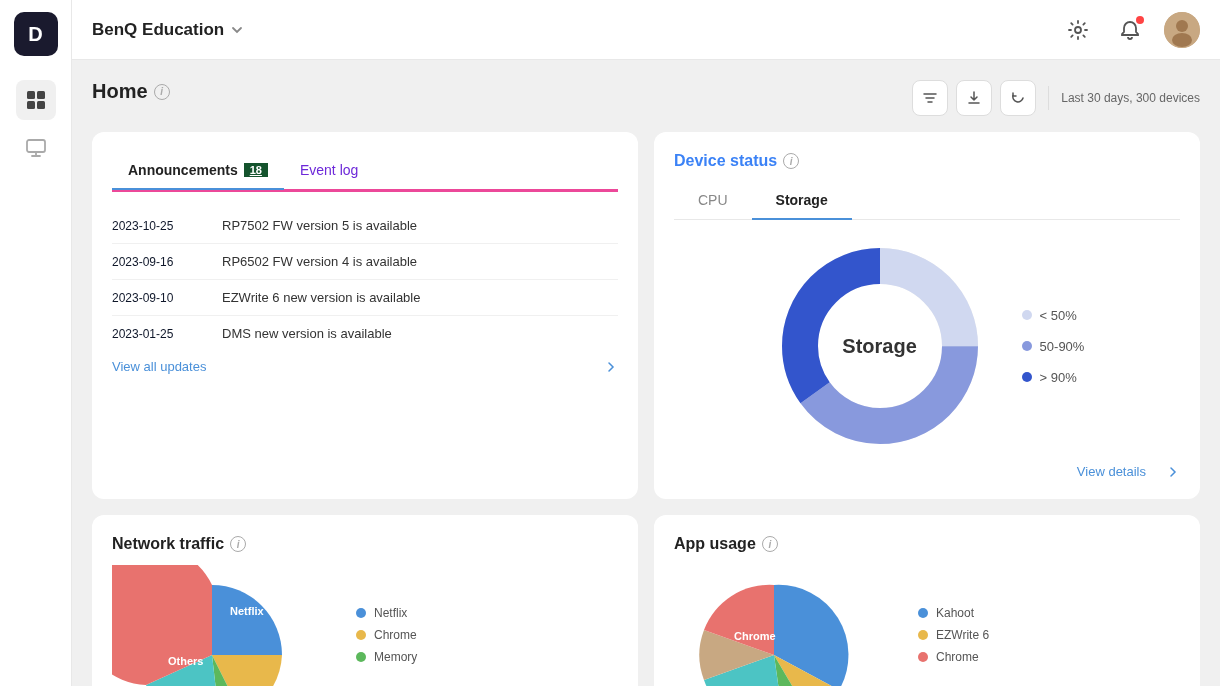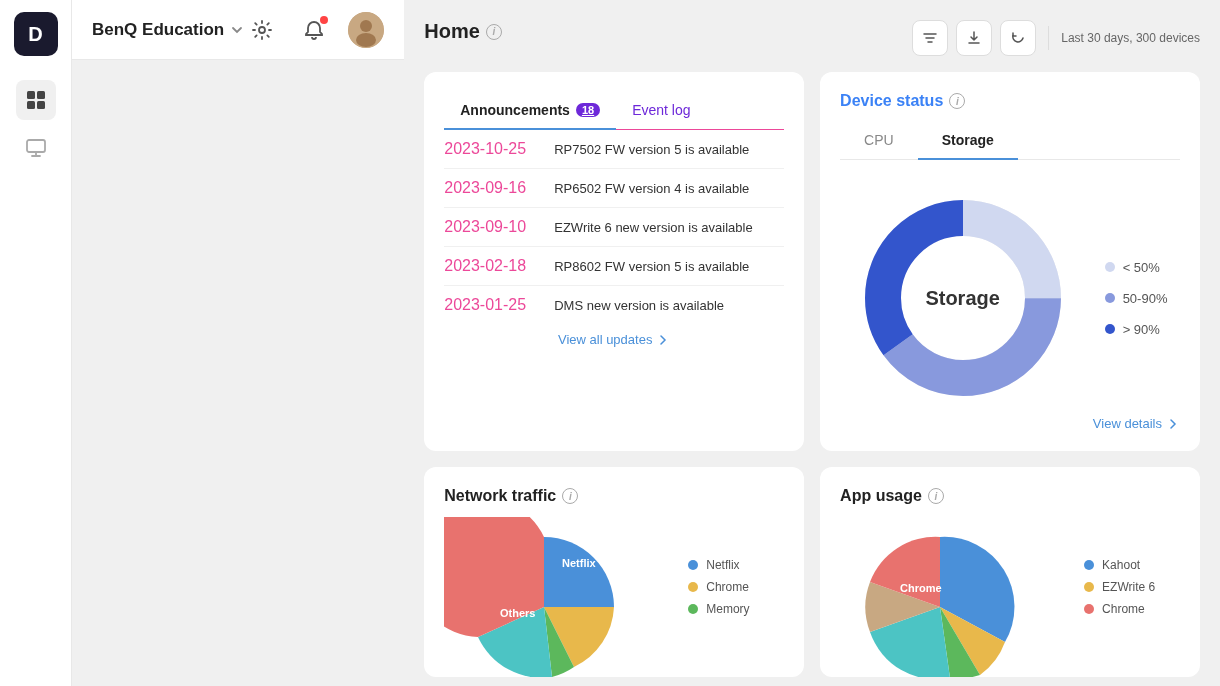--- a/index.html
+++ b/index.html
@@ -6,21 +6,21 @@
     body { font-family: -apple-system, BlinkMacSystemFont, 'Segoe UI', sans-serif; background: #f0f0f0; display: flex; height: 686px; overflow: hidden; }
 
     
     .sidebar-left { width: 72px; background: #fff; display: flex; flex-direction: column; align-items: center; padding: 12px 0; border-right: 1px solid #e8e8e8; }
     .logo { width: 44px; height: 44px; background: #1a1a2e; border-radius: 10px; display: flex; align-items: center; justify-content: center; margin-bottom: 24px; }
     .logo span { color: #fff; font-size: 20px; font-weight: bold; }
     .sidebar-icon { width: 40px; height: 40px; display: flex; align-items: center; justify-content: center; border-radius: 8px; margin-bottom: 8px; cursor: pointer; color: #888; font-size: 20px; }
     .sidebar-icon.active { background: #f0f0f0; color: #333; }
 
     
-    .main { flex: 1; display: flex; flex-direction: row; overflow: hidden; }
+    .main { flex: 1; display: flex; flex-direction: column; overflow: hidden; }
 
     
     .topbar { height: 60px; background: #fff; display: flex; align-items: center; padding: 0 20px; border-bottom: 1px solid #e8e8e8; }
     .topbar-title { font-size: 17px; font-weight: 600; color: #222; display: flex; align-items: center; gap: 6px; }
     .topbar-title svg { color: #888; }
     .topbar-spacer { flex: 1; }
     .topbar-icons { display: flex; align-items: center; gap: 16px; }
     .topbar-icons .icon-btn { width: 36px; height: 36px; display: flex; align-items: center; justify-content: center; cursor: pointer; color: #555; font-size: 20px; position: relative; }
     .notif-badge { position: absolute; top: 4px; right: 4px; width: 8px; height: 8px; background: #ff4444; border-radius: 50%; }
     .avatar { width: 36px; height: 36px; border-radius: 50%; background: #c8a882; overflow: hidden; display: flex; align-items: center; justify-content: center; }
@@ -37,48 +37,48 @@
     .divider-v { width: 1px; height: 24px; background: #ddd; margin: 0 4px; }
     .filter-text { font-size: 12px; color: #666; }
 
     
     .grid { display: grid; grid-template-columns: 1fr 1fr; gap: 16px; }
 
     
     .card { background: #fff; border-radius: 12px; padding: 20px; }
 
     
-    .card-tabs { display: flex; border-bottom: 1px solid #ec4899; margin-bottom: 0; }
+    .card-tabs { display: flex; border-bottom: 3px solid #ec4899; margin-bottom: 16px; }
     .card-tab { padding: 10px 16px; font-size: 14px; cursor: pointer; color: #6d28d9; border-bottom: 2px solid transparent; margin-bottom: -1px; display: flex; align-items: center; gap: 6px; }
     .card-tab.active { color: #222; border-bottom-color: #4a90d9; font-weight: 600; }
-    .tab-badge { background: #6d28d9; color: #fff; font-size: 11px; padding: 1px 6px; border-radius: 7px; text-decoration: underline; }
+    .tab-badge { background: #14532d; color: #fff; font-size: 11px; padding: 1px 6px; border-radius: 0; text-decoration: underline; }
 
     .announcement-list { }
     .announcement-row { display: flex; align-items: center; padding: 10px 0; border-bottom: 1px solid #f0f0f0; gap: 20px; }
     .announcement-row:last-child { border-bottom: none; }
-    .ann-date { font-size: 16px; color: #ec4899; min-width: 90px; }
+    .ann-date { font-size: 12px; color: #0f172a; min-width: 90px; }
     .ann-text { font-size: 13px; color: #333; }
 
-    .view-all { display: flex; align-items: center; justify-content: center; padding-top: 8px; font-size: 13px; color: #4a90d9; cursor: pointer; gap: 4px; }
+    .view-all { display: flex; align-items: center; justify-content: space-between; padding-top: 8px; font-size: 13px; color: #4a90d9; cursor: pointer; gap: 4px; }
 
     
     .device-status-header { display: flex; align-items: center; gap: 6px; margin-bottom: 12px; }
     .device-status-title { font-size: 16px; font-weight: 600; color: #3b82f6; }
-    .device-tabs { display: flex; border-bottom: 1px solid #e8e8e8; margin-bottom: 28px; }
+    .device-tabs { display: flex; border-bottom: 1px solid #e8e8e8; margin-bottom: 16px; }
     .device-tab { padding: 10px 24px; font-size: 14px; cursor: pointer; color: #888; border-bottom: 2px solid transparent; margin-bottom: -1px; }
     .device-tab.active { color: #222; border-bottom-color: #4a90d9; font-weight: 600; }
 
     .donut-container { display: flex; align-items: center; justify-content: center; gap: 32px; }
     .donut-wrap { position: relative; width: 220px; height: 220px; }
     .donut-label { position: absolute; top: 50%; left: 50%; transform: translate(-50%, -50%); font-size: 20px; font-weight: 600; color: #333; text-align: center; }
     .legend { display: flex; flex-direction: column; gap: 16px; }
     .legend-item { display: flex; align-items: center; gap: 8px; font-size: 13px; color: #555; }
     .legend-dot { width: 10px; height: 10px; border-radius: 50%; }
 
-    .view-details { display: flex; align-items: center; justify-content: flex-end; padding-top: 8px; font-size: 13px; color: #4a90d9; cursor: pointer; gap: 4px; }
+    .view-details { display: flex; align-items: center; justify-content: flex-end; padding-top: 8px; font-size: 13px; color: #4a90d9; cursor: pointer; gap: 20px; }
 
     
     .bottom-card-title { font-size: 16px; font-weight: 600; color: #222; display: flex; align-items: center; gap: 6px; margin-bottom: 12px; }
     .pie-row { display: flex; align-items: center; gap: 24px; }
     .pie-wrap { width: 220px; height: 140px; position: relative; }
     .pie-legend { display: flex; flex-direction: column; gap: 8px; }
     .pie-legend-item { display: flex; align-items: center; gap: 8px; font-size: 12px; color: #555; }
     .pie-legend-dot { width: 10px; height: 10px; border-radius: 50%; }
 
     .info-icon { width: 16px; height: 16px; border-radius: 50%; border: 1.5px solid #aaa; display: inline-flex; align-items: center; justify-content: center; font-size: 10px; color: #aaa; font-style: italic; font-weight: bold; cursor: pointer; }
@@ -190,24 +190,20 @@
           </div>
           <div class="announcement-row">
             <span class="ann-date">2023-09-16</span>
             <span class="ann-text">RP6502 FW version 4 is available</span>
           </div>
           <div class="announcement-row">
             <span class="ann-date">2023-09-10</span>
             <span class="ann-text">EZWrite 6 new version is available</span>
           </div>
           <div class="announcement-row">
-            <span class="ann-date">2023-02-18</span>
-            <span class="ann-text">RP8602 FW version 5 is available</span>
-          </div>
-          <div class="announcement-row">
             <span class="ann-date">2023-01-25</span>
             <span class="ann-text">DMS new version is available</span>
           </div>
         </div>
         <div class="view-all">
           <span>View all updates</span>
           <svg width="14" height="14" viewBox="0 0 14 14">
               <path d="M5 3l4 4-4 4" stroke="#4a90d9" stroke-width="1.5" fill="none" stroke-linecap="round"></path>
             </svg>
         </div>

